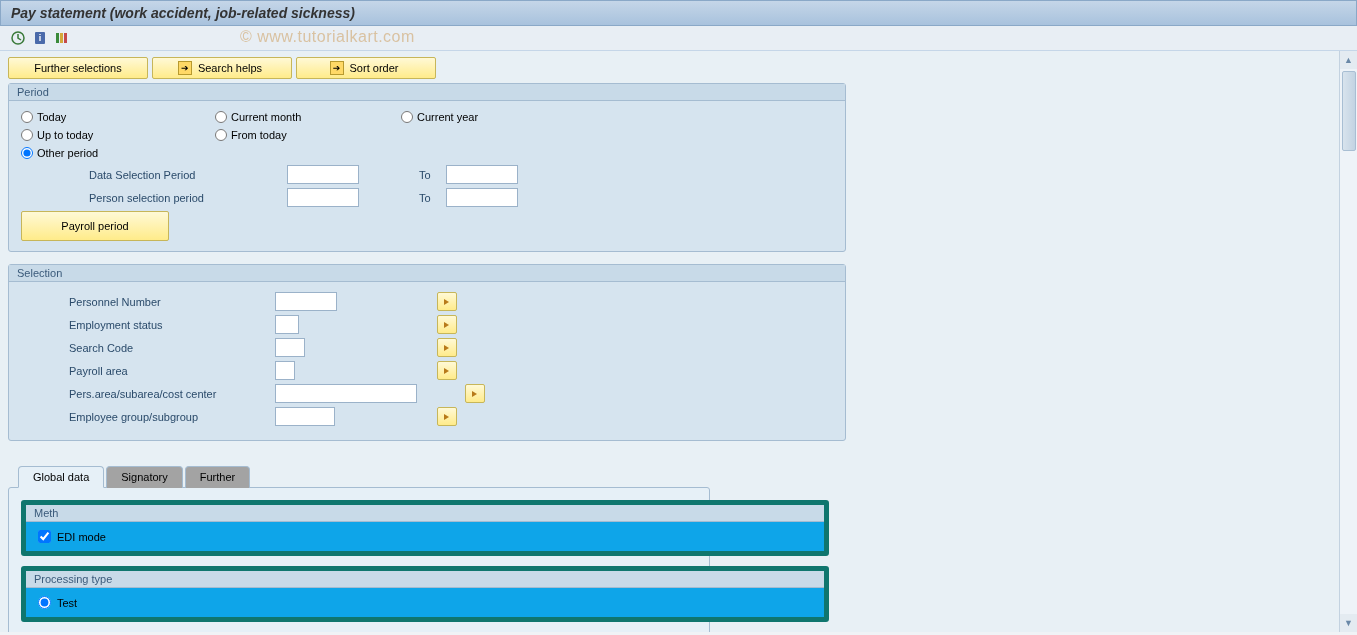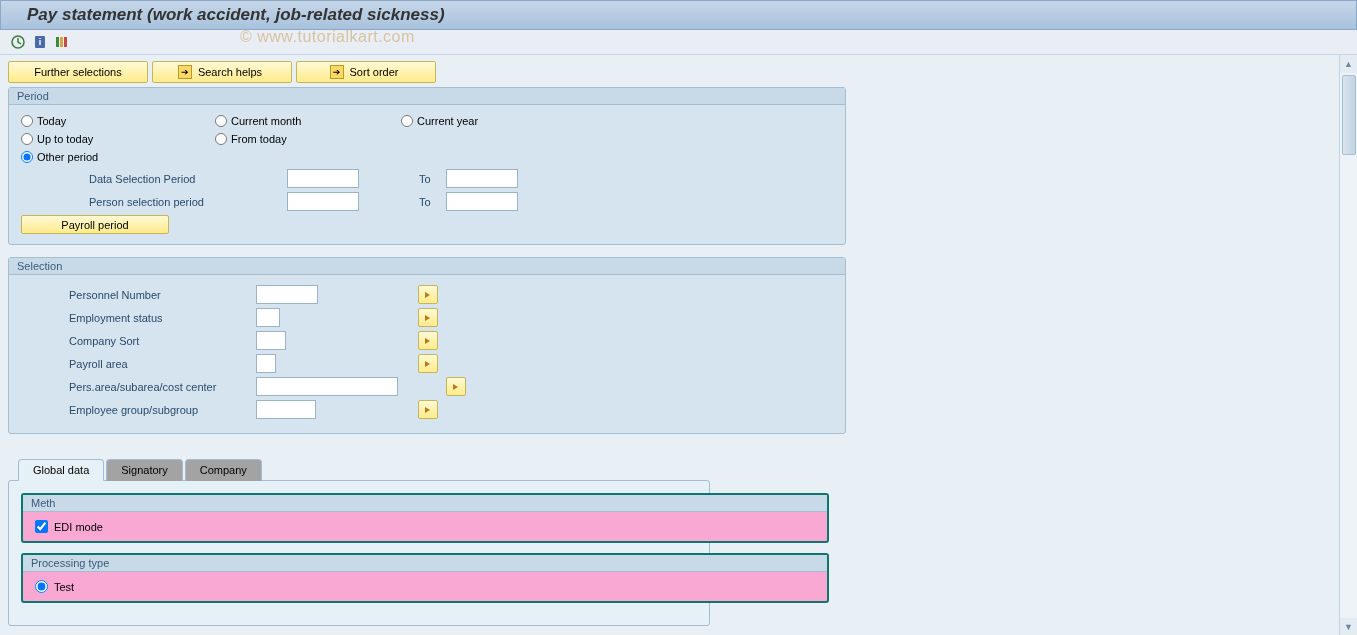--- a/index.html
+++ b/index.html
@@ -8,24 +8,24 @@
       font-size: 11px;
       background: #f0f3f6;
       width: 1357px;
       height: 635px;
       overflow: hidden;
       position: relative;
     }
     .title-bar {
       background: linear-gradient(to bottom, #c5d6e8 0%, #a8c2dd 100%);
       border: 1px solid #8aa8c7;
-      padding: 4px 26px;
+      padding: 4px 10px;
       font-style: italic;
       font-weight: bold;
-      font-size: 17px;
+      font-size: 14px;
       color: #333;
     }
     .toolbar {
       background: #e8eef4;
       padding: 4px 10px;
       border-bottom: 1px solid #c5d6e8;
       display: flex;
       align-items: center;
       gap: 6px;
       position: relative;
@@ -129,21 +129,21 @@
       display: flex;
       align-items: center;
       margin-bottom: 4px;
       margin-left: 48px;
     }
     .field-label {
       font-size: 11px;
       color: #2a4a6a;
     }
     .field-label.w1 { width: 218px; padding-left: 20px; }
-    .field-label.sel { width: 187px; }
+    .field-label.sel { width: 206px; }
     .field-label.to { width: 87px; padding-left: 60px; }
     .text-input {
       border: 1px solid #9bb2c9;
       background: #fff;
       height: 19px;
       padding: 2px 4px;
       font-size: 11px;
     }
     .text-input.w-med { width: 72px; }
     .text-input.w-sm { width: 24px; }
@@ -167,21 +167,21 @@
       width: 10px;
       height: 10px;
     }
     .payroll-btn {
       background: linear-gradient(to bottom, #fff9d6 0%, #ffeb8a 100%);
       border: 1px solid #c7b659;
       border-radius: 2px;
       padding: 3px 28px;
       font-size: 11px;
       cursor: pointer;
-      height: 19px;
+      height: 30px;
       width: 148px;
       text-align: center;
     }
     .tabstrip {
       width: 702px;
       margin-top: 24px;
     }
     .tabs {
       display: flex;
       margin-left: 10px;
@@ -203,22 +203,22 @@
       z-index: 2;
       border-bottom: 1px solid #e6f0f7;
     }
     .tab-content {
       background: #e6f0f7;
       border: 1px solid #a5bcd1;
       border-radius: 3px;
       padding: 12px;
     }
     .inner-group {
-      background: #f9a8d4;
-      border: 2px solid #0f766e;
+      background: #0ea5e9;
+      border: 5px solid #0f766e;
       border-radius: 3px;
       margin-bottom: 10px;
       width: 808px;
     }
     .checkbox-row {
       display: flex;
       align-items: center;
       gap: 6px;
       padding: 8px 12px;
       font-size: 11px;
@@ -374,21 +374,21 @@
         <div class="field-row">
           <span class="field-label sel">Employment status</span>
           <input class="text-input w-sm" value="" style="">
           <span class="sel-arrow-col n2"><button class="small-yellow-btn">
                 <svg class="arrow-right-svg" viewBox="0 0 10 10">
                   <path d="M2 2 L7 5 L2 8 Z" fill="#b87a1a"></path>
                 </svg>
               </button></span>
         </div>
         <div class="field-row">
-          <span class="field-label sel">Company Sort</span>
+          <span class="field-label sel">Search Code</span>
           <input class="text-input w-smb" value="" style="">
           <span class="sel-arrow-col n3"><button class="small-yellow-btn">
                 <svg class="arrow-right-svg" viewBox="0 0 10 10">
                   <path d="M2 2 L7 5 L2 8 Z" fill="#b87a1a"></path>
                 </svg>
               </button></span>
         </div>
         <div class="field-row">
           <span class="field-label sel">Payroll area</span>
           <input class="text-input" style="width: 20px;" value="">
@@ -417,21 +417,21 @@
                 </svg>
               </button></span>
         </div>
       </div>
     </div>
 
     <div class="tabstrip">
       <div class="tabs">
         <div class="tab active">Global data</div>
         <div class="tab">Signatory</div>
-        <div class="tab">Company</div>
+        <div class="tab">Further</div>
       </div>
       <div class="tab-content">
         <div class="inner-group">
           <div class="group-title">Meth</div>
           <div class="checkbox-row">
             <input type="checkbox" checked="" style="">
             <span>EDI mode</span>
           </div>
         </div>
         <div class="inner-group">

